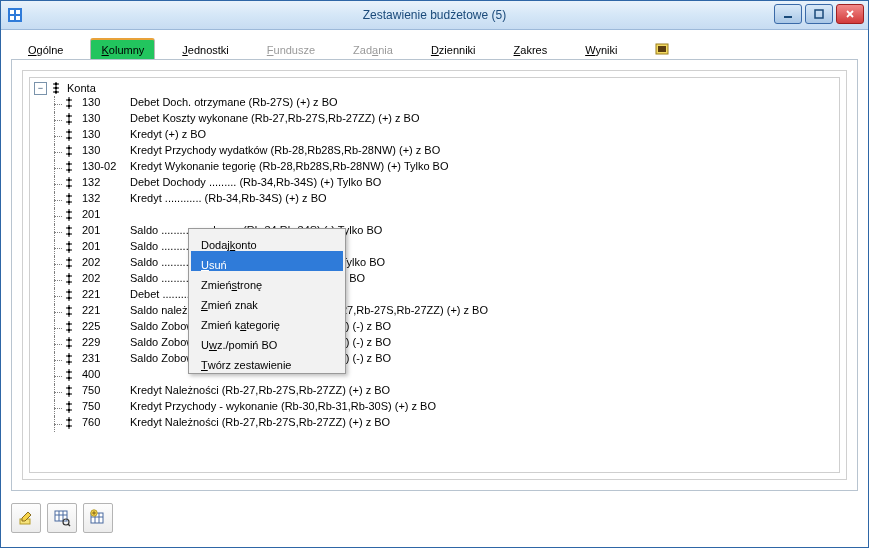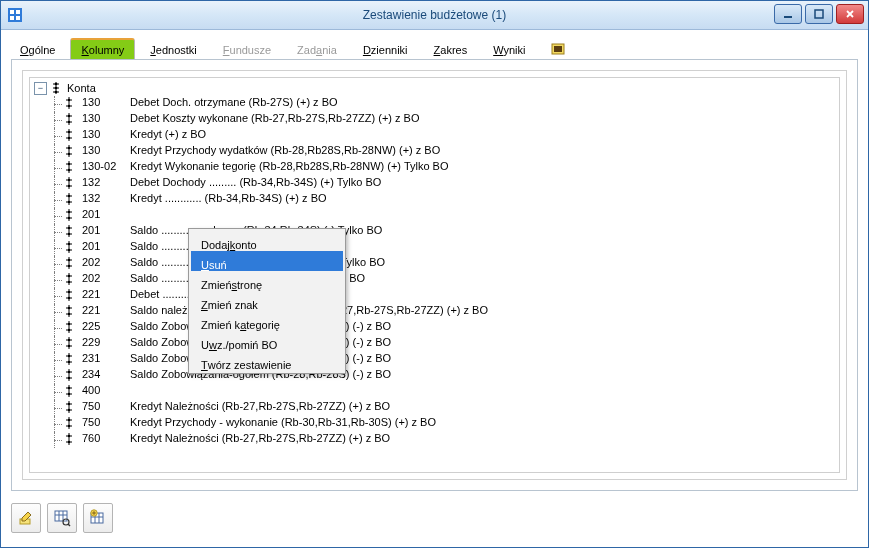--- a/index.html
+++ b/index.html
@@ -3,24 +3,24 @@
 <meta charset="utf-8">
 <style>
   html,body{margin:0;padding:0;font-family:Tahoma,Segoe UI,Arial,sans-serif;font-size:11px;background:#fff;}
   .window{width:869px;height:548px;border:1px solid #2e66a6;background:#fff;box-sizing:border-box;position:relative;}
   .titlebar{height:28px;background:linear-gradient(to bottom,#e9f2fb 0%,#d5e7f7 50%,#c7dcf2 100%);border-bottom:1px solid #9db9d9;display:flex;align-items:center;position:relative;}
   .titlebar .app-icon{width:16px;height:16px;margin:0 6px;display:inline-flex;align-items:center;justify-content:center;}
   .titlebar .title{position:absolute;left:0;right:0;text-align:center;color:#1a4a7a;font-size:12px;pointer-events:none;}
   .titlebar .win-btns{position:absolute;right:4px;top:3px;display:flex;gap:3px;}
   .win-btn{width:26px;height:18px;border:1px solid #3a6aa8;border-radius:3px;background:linear-gradient(to bottom,#d9e9f8,#a9c7e6);display:flex;align-items:center;justify-content:center;color:#1a4a7a;}
   .win-btn.close{background:linear-gradient(to bottom,#f28a8a,#d23b3b);border-color:#a02020;color:#fff;font-weight:bold;}
-  .tabbar{height:26px;padding:4px 8px 0 8px;display:flex;align-items:flex-end;gap:4px;}
+  .tabbar{height:26px;padding:4px 8px 0 16px;display:flex;align-items:flex-end;gap:16px;}
   .tab{padding:4px 10px 5px 10px;color:#000;border:1px solid transparent;border-bottom:none;position:relative;top:1px;}
   .tab.disabled{color:#9a9a9a;}
-  .tab.active{background:#84cc16;border-color:#b8b8b8;border-top:2px solid #e8a23a;border-radius:3px 3px 0 0;}
+  .tab.active{background:#22c55e;border-color:#b8b8b8;border-top:2px solid #e8a23a;border-radius:3px 3px 0 0;}
   .tab .ul{text-decoration:underline;}
   .tab-icon{width:14px;height:14px;display:inline-block;vertical-align:middle;}
   .content-frame{position:absolute;left:10px;right:10px;top:58px;bottom:56px;border:1px solid #b8c4d0;background:#fff;}
   .groupbox{position:absolute;left:10px;right:10px;top:10px;bottom:10px;border:1px solid #d0d0d0;}
   .tree-wrap{position:absolute;left:6px;right:6px;top:6px;bottom:6px;border:1px solid #cfcfcf;overflow:hidden;background:#fff;}
   .tree{padding:2px 0 2px 0;position:relative;height:100%;overflow-y:scroll;overflow-x:hidden;}
   .tree-root{display:flex;align-items:center;height:16px;padding-left:4px;}
   .expander{width:11px;height:11px;border:1px solid #7a93ab;background:#fff;display:inline-flex;align-items:center;justify-content:center;font-size:9px;color:#27496d;margin-right:2px;}
   .root-icon{width:14px;height:14px;margin-right:4px;display:inline-flex;align-items:center;justify-content:center;}
   .row{display:flex;align-items:flex-start;height:16px;padding-left:18px;white-space:nowrap;}
@@ -50,21 +50,21 @@
   <div class="titlebar">
     <span class="app-icon">
       <svg width="14" height="14">
           <rect x="0" y="0" width="14" height="14" fill="#2f7bd9"></rect>
           <rect x="2" y="2" width="4" height="4" fill="#fff"></rect>
           <rect x="8" y="2" width="4" height="4" fill="#fff"></rect>
           <rect x="2" y="8" width="4" height="4" fill="#fff"></rect>
           <rect x="8" y="8" width="4" height="4" fill="#fff"></rect>
         </svg>
     </span>
-    <span class="title">Zestawienie budżetowe (1)</span>
+    <span class="title">Zestawienie budżetowe (5)</span>
     <div class="win-btns">
       <div class="win-btn">
           <svg width="10" height="10">
             <rect x="1" y="7" width="8" height="2" fill="#1a4a7a"></rect>
           </svg>
         </div>
       <div class="win-btn">
           <svg width="10" height="10">
             <rect x="1" y="1" width="8" height="8" fill="none" stroke="#1a4a7a" stroke-width="1.5"></rect>
           </svg>
@@ -353,34 +353,20 @@
               <span class="conn"></span>
               <span class="nicon">
                 <svg width="12" height="12">
                   <line x1="6" y1="0" x2="6" y2="12" stroke="#000"></line>
                   <circle cx="6" cy="3" r="1.2" fill="#000"></circle>
                   <circle cx="6" cy="9" r="1.2" fill="#000"></circle>
                   <line x1="3" y1="3" x2="9" y2="3" stroke="#000"></line>
                   <line x1="3" y1="9" x2="9" y2="9" stroke="#000"></line>
                 </svg>
               </span>
-              <span class="code">234</span>
-              <span class="desc">Saldo Zobowiązania-ogółem (Rb-28,Rb-28S) (-) z BO</span>
-            </div>
-            <div class="row">
-              <span class="conn"></span>
-              <span class="nicon">
-                <svg width="12" height="12">
-                  <line x1="6" y1="0" x2="6" y2="12" stroke="#000"></line>
-                  <circle cx="6" cy="3" r="1.2" fill="#000"></circle>
-                  <circle cx="6" cy="9" r="1.2" fill="#000"></circle>
-                  <line x1="3" y1="3" x2="9" y2="3" stroke="#000"></line>
-                  <line x1="3" y1="9" x2="9" y2="9" stroke="#000"></line>
-                </svg>
-              </span>
               <span class="code">400</span>
             </div>
             <div class="row">
               <span class="conn"></span>
               <span class="nicon">
                 <svg width="12" height="12">
                   <line x1="6" y1="0" x2="6" y2="12" stroke="#000"></line>
                   <circle cx="6" cy="3" r="1.2" fill="#000"></circle>
                   <circle cx="6" cy="9" r="1.2" fill="#000"></circle>
                   <line x1="3" y1="3" x2="9" y2="3" stroke="#000"></line>

